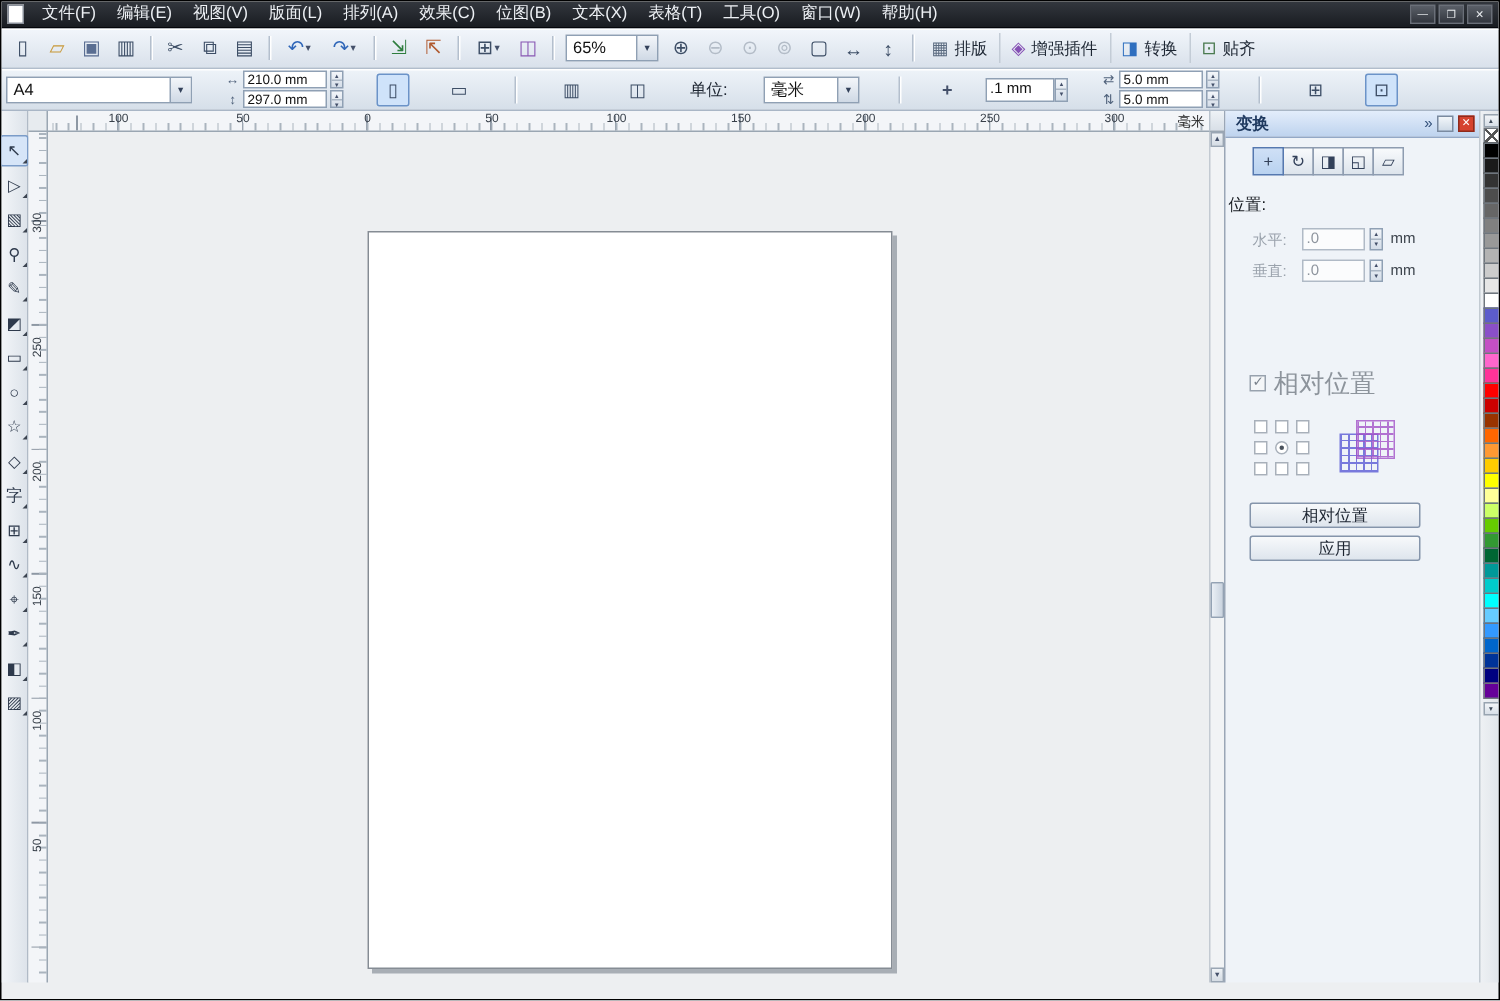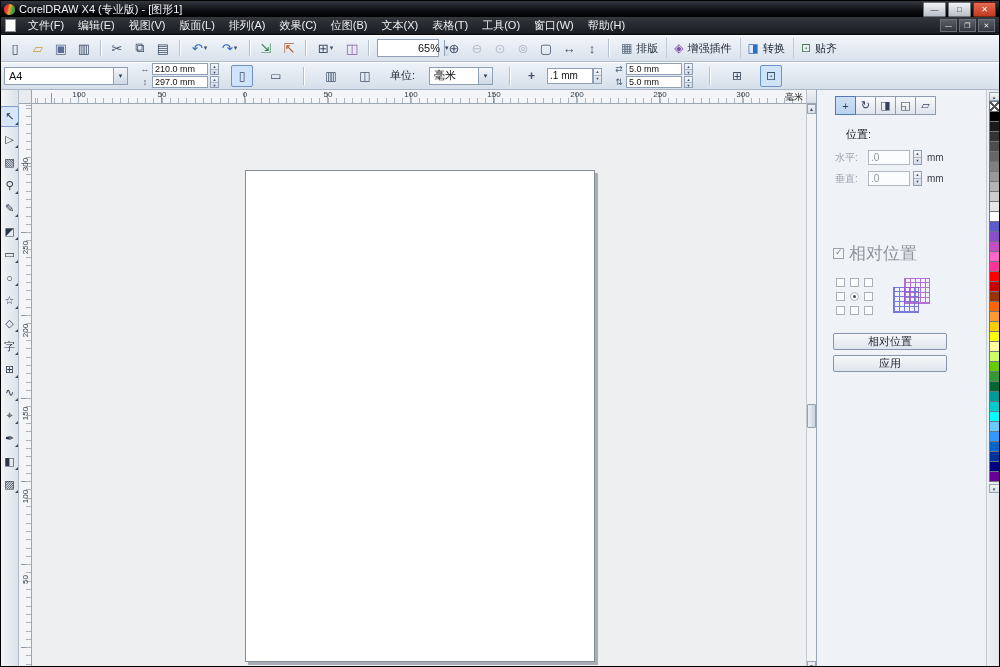--- a/index.html
+++ b/index.html
@@ -39,28 +39,28 @@
   .tbtn.dd .dda{display:inline;}
   .tbtn.disabled{color:#b3bcc7 !important;}
   .tbtn.sep{width:7px;}
   .tbtn.sep::before{content:"";width:1px;height:16px;background:#b4bfcd;box-shadow:1px 0 0 #fff;}
   .vsep{width:1px;height:18px;background:#b4bfcd;box-shadow:1px 0 0 #fff;margin:0 4px;flex:none;}
   .combo{display:inline-flex;align-items:center;height:18px;background:#fff;
     border:1px solid #8fa0b4;box-sizing:border-box;flex:none;}
   .combo .val{padding:0 4px;font-size:11px;color:#111;flex:1;white-space:nowrap;}
   .combo .dd{width:13px;height:100%;display:flex;align-items:center;justify-content:center;
     background:linear-gradient(#f3f6fa,#cfd9e5);border-left:1px solid #8fa0b4;font-size:7px;color:#33415a;}
-  .zoom-combo{width:62px;margin:0 3px;padding-left:36px;}
+  .zoom-combo{width:62px;margin:0 3px;}
   .plugin-btn{display:inline-flex;align-items:center;gap:4px;padding:0 7px;height:20px;
     font-size:11px;color:#1d2633;white-space:nowrap;flex:none;}
   .plugin-btn + .plugin-btn{border-left:1px solid #c3ccd6;}
   .plugin-btn .pg{font-size:12px;}
 
   
-  .propbar{height:27px;display:flex;align-items:center;gap:12px;padding:0 3px;
+  .propbar{height:27px;display:flex;align-items:center;gap:22px;padding:0 3px;
     background:linear-gradient(#eef3f9,#d6dfe9);border-bottom:1px solid #a9b6c6;box-shadow:inset 0 1px 0 #fff;}
   .paper-combo{width:124px;}
   .unit-combo{width:64px;}
   .stack{display:inline-flex;flex-direction:column;gap:1px;flex:none;}
   .srow{display:inline-flex;align-items:center;gap:2px;}
   .sicon{font-size:9px;color:#51637c;width:10px;text-align:center;}
   .sinput{width:56px;height:12px;font-size:9px;font-family:inherit;border:1px solid #8fa0b4;
     padding:0 2px;color:#111;background:#fff;box-sizing:border-box;}
   .spin{display:inline-flex;flex-direction:column;width:9px;border:1px solid #8fa0b4;
     background:linear-gradient(#f3f6fa,#d4dde8);box-sizing:border-box;flex:none;}
@@ -125,21 +125,21 @@
   .docker-title{font-weight:bold;font-size:11px;color:#203a60;}
   .docker-chevron{margin-left:auto;font-size:10px;color:#33507a;}
   .docker-btn{width:11px;height:11px;border:1px solid #7a8aa0;background:linear-gradient(#f2f6fa,#cdd9e6);
     font-size:7px;line-height:9px;text-align:center;color:#33415a;box-sizing:border-box;}
   .docker-btn.close{background:#d6432f;border-color:#8e2a1c;color:#fff;}
   .xtabs{display:flex;margin:6px 0 0 18px;}
   .xtab{width:21px;height:19px;border:1px solid #8e9cb0;margin-right:-1px;
     background:linear-gradient(#f8fafc,#dde4ec);display:flex;align-items:center;justify-content:center;
     font-size:11px;color:#33415a;box-sizing:border-box;flex:none;}
   .xtab.active{background:linear-gradient(#cfe0f6,#b9d2f0);border-color:#5578b0;position:relative;z-index:1;}
-  .dlabel{margin:12px 0 0 29px;font-size:11px;color:#14181e;}
+  .dlabel{margin:12px 0 0 2px;font-size:11px;color:#14181e;}
   .drow{display:flex;align-items:center;gap:3px;margin:8px 0 0 18px;}
   .drow + .drow{margin-top:6px;}
   .dfield-label{width:30px;font-size:10px;color:#9aa2ac;}
   .din{width:42px;height:15px;border:1px solid #b0bac6;background:#fbfcfd;color:#8e959e;
     font-size:10px;font-family:inherit;padding:0 2px;box-sizing:border-box;}
   .spin-d{height:15px;}
   .dunit{font-size:10px;color:#3c434c;margin-left:2px;}
   .rel-row{display:flex;align-items:center;gap:5px;margin:56px 0 0 16px;}
   .chk{width:11px;height:11px;border:1px solid #98a2ae;background:#f4f6f8;position:relative;box-sizing:border-box;flex:none;}
   .chk::after{content:"✓";position:absolute;left:1px;top:-2px;font-size:9px;color:#7a828c;}
@@ -167,29 +167,20 @@
     color:#3c4858;background:linear-gradient(#f2f5f8,#d8dfe7);border:1px solid #98a4b0;box-sizing:border-box;margin-bottom:1px;}
   .swatch{width:11px;height:11px;flex:none;border:1px solid #6f767e;margin-top:-1px;background:#fff;box-sizing:border-box;}
   .swatch.none{background-image:linear-gradient(45deg,transparent 43%,#555 43% 57%,transparent 57%),
                                linear-gradient(135deg,transparent 43%,#555 43% 57%,transparent 57%);}
 </style>
 </head>
 <body>
 
 <div class="app">
 
-  <div class="titlebar">
-    <span class="app-icon"></span>
-    <span class="title-text">CorelDRAW X4 (专业版) - [图形1]</span>
-    <span class="win-controls">
-      <span class="winbtn">—</span>
-      <span class="winbtn">□</span>
-      <span class="winbtn close">✕</span>
-    </span>
-  </div>
 
   <div class="menubar">
     <span class="mdi-doc"></span>
     <span data-repeat="menu.items">
       
     
         <span class="menu-item">文件(F)</span>
       
         <span class="menu-item">编辑(E)</span>
       
@@ -555,20 +546,26 @@
         </div>
         <div class="vscroll">
           <span class="sarrow top">▲</span>
           <span class="sthumb"></span>
           <span class="sarrow bottom">▼</span>
         </div>
       </div>
     </div>
 
     <div class="docker">
+      <div class="docker-header">
+        <span class="docker-title">变换</span>
+        <span class="docker-chevron">»</span>
+        <span class="docker-btn"></span>
+        <span class="docker-btn close">✕</span>
+      </div>
       <div class="xtabs">
         <span data-repeat="docker.tabs">
           
         
             <span class="xtab active">
               <span>+</span>
             </span>
           
             <span class="xtab">
               <span>↻</span>

